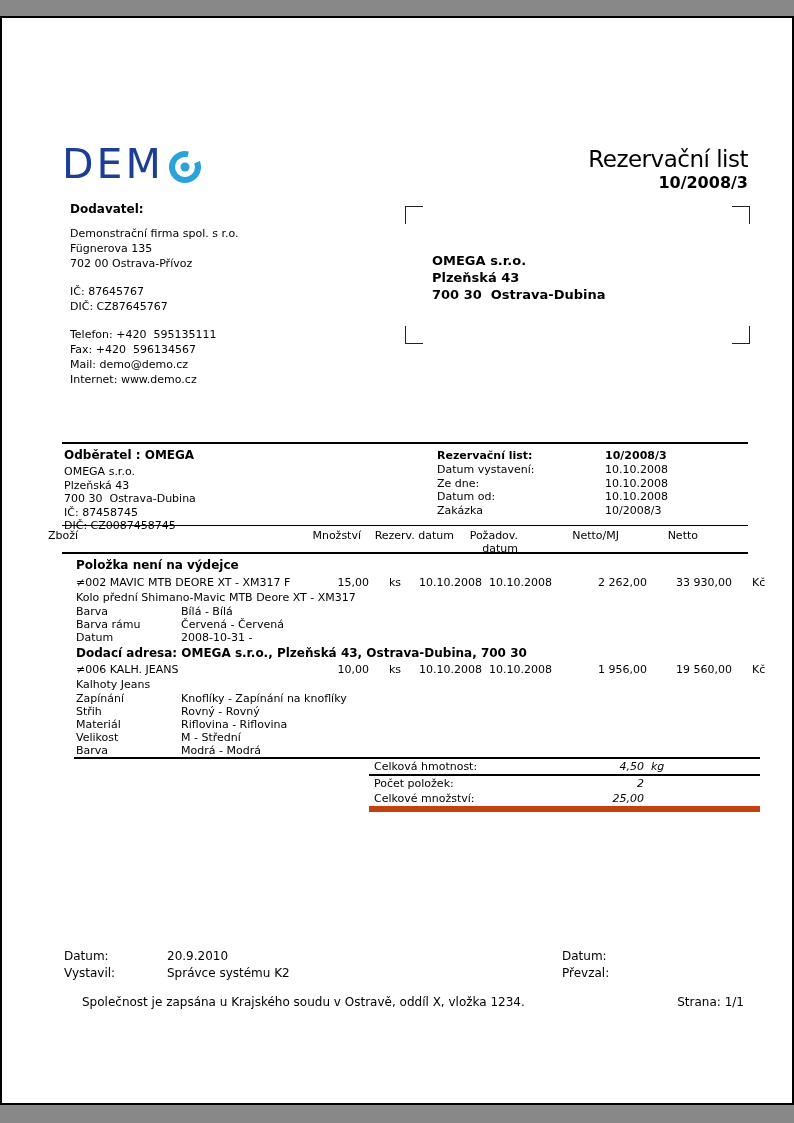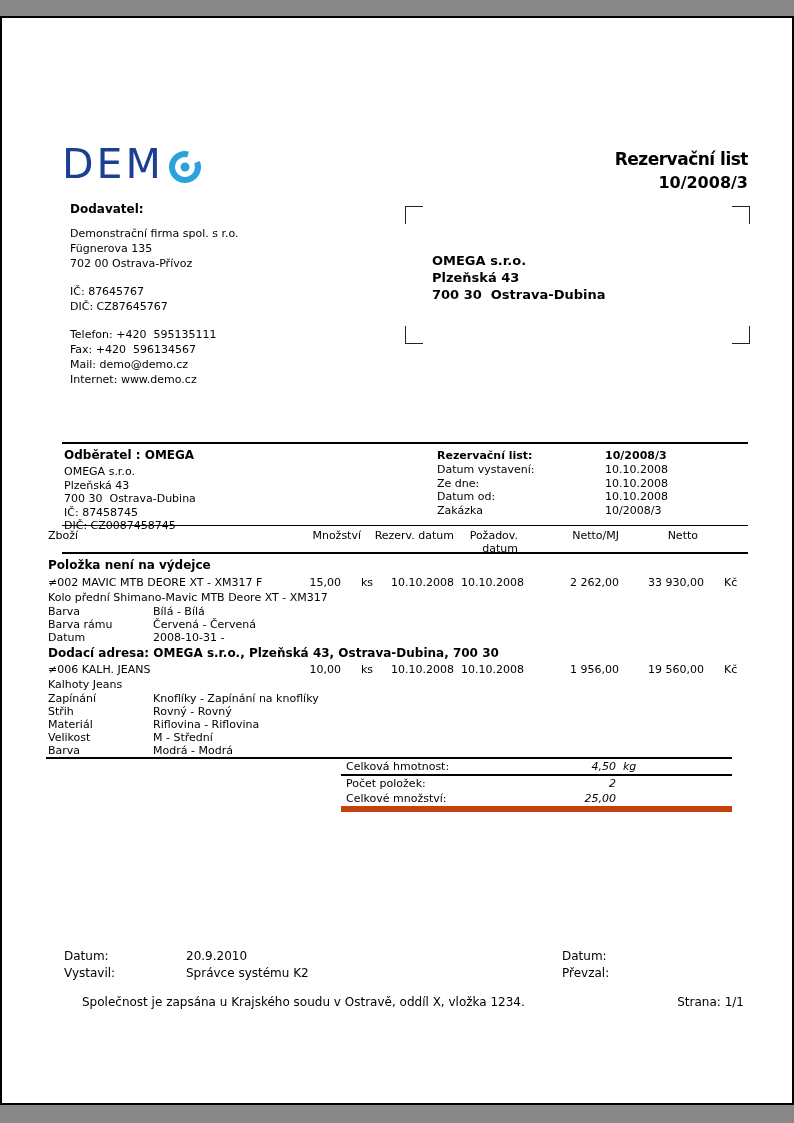--- a/index.html
+++ b/index.html
@@ -22,21 +22,21 @@
   .logo-text { font-size:41px; font-weight:500; letter-spacing:3px; color:#1c3f94; line-height:44px; }
   .logo-ring { margin-left:2px; margin-top:4px; }
 
   
   .supplier { position:absolute; left:68px; top:184px; width:300px; line-height:15px; }
   .supplier .heading { font-weight:bold; font-size:12px; margin-bottom:9px; }
   .supplier .grp { margin-bottom:13px; }
 
   
   .titleblock { position:absolute; right:44px; top:128px; text-align:right; }
-  .doc-title { font-size:17px; font-weight:bold; letter-spacing:-0.5px; line-height:27px; }
+  .doc-title { font-size:23px; font-weight:normal; letter-spacing:-0.5px; line-height:27px; }
   .doc-number { font-size:16px; font-weight:bold; line-height:20px; }
 
   
   .mark { position:absolute; width:18px; height:18px; }
   .mark.tl { left:403px; top:188px; border-left:1px solid #222; border-top:1px solid #222; }
   .mark.tr { left:730px; top:188px; border-right:1px solid #222; border-top:1px solid #222; }
   .mark.bl { left:403px; top:308px; border-left:1px solid #222; border-bottom:1px solid #222; }
   .mark.br { left:730px; top:308px; border-right:1px solid #222; border-bottom:1px solid #222; }
 
   .window-address { position:absolute; left:430px; top:234px; font-weight:bold; font-size:13px; line-height:17px; }
@@ -60,21 +60,21 @@
   .thead { position:absolute; left:44px; top:511px; width:686px;
            display:grid; grid-template-columns:245px 78px 85px 70px 95px 85px 1fr; }
   .thead .c { line-height:13px; }
   .thead .r { text-align:right; }
   .thead .zbozi { padding-left:2px; }
   .thead .mnozstvi { padding-right:8px; }
   .thead .pozadov { padding-right:6px; }
   .thead .netto { padding-right:6px; }
 
   
-  .items { position:absolute; left:44px; top:540px; width:686px; }
+  .items { position:absolute; left:72px; top:540px; width:686px; }
   .group-note { font-weight:bold; font-size:12px; line-height:14px; margin:0 0 4px 2px; }
   .item-main { display:grid; grid-template-columns:245px 50px 28px 85px 70px 95px 85px 1fr;
                line-height:14px; margin-bottom:1px; }
   .item-main .r { text-align:right; }
   .item-main .unit, .item-main .currency { padding-left:20px; }
   .item-main .code { padding-left:2px; }
   .item-desc { line-height:13px; margin:0 0 1px 2px; }
   .attr { display:grid; grid-template-columns:105px auto; line-height:13px; margin-left:2px; }
   .delivery { font-weight:bold; font-size:12px; line-height:14px; margin:2px 0 3px 2px; }
   .full-line { height:2px; background:#000; margin-top:0px; }
@@ -85,21 +85,21 @@
   .totals-row .lbl { padding-left:5px; }
   .totals-row .val { text-align:right; font-style:italic; }
   .totals-row .unit { font-style:italic; padding-left:7px; }
   .totals-row.first { border-bottom:2px solid #000; }
   .totals-row.last { border-bottom:6px solid #c2410c; }
 
   
   .sig { position:absolute; top:930px; font-size:12px; }
   .sig.left { left:62px; }
   .sig.right { left:560px; }
-  .sig-row { display:grid; grid-template-columns:103px auto; line-height:17px;gap:19px; }
+  .sig-row { display:grid; grid-template-columns:103px auto; line-height:17px; }
   .sig.right .sig-row { grid-template-columns:90px auto; }
 
   
   .reg-line { position:absolute; left:80px; top:977px; font-size:12px; }
   .page-num { position:absolute; right:48px; top:977px; font-size:12px; }
 </style>
 </head>
 <body>
 
 <div class="page">

